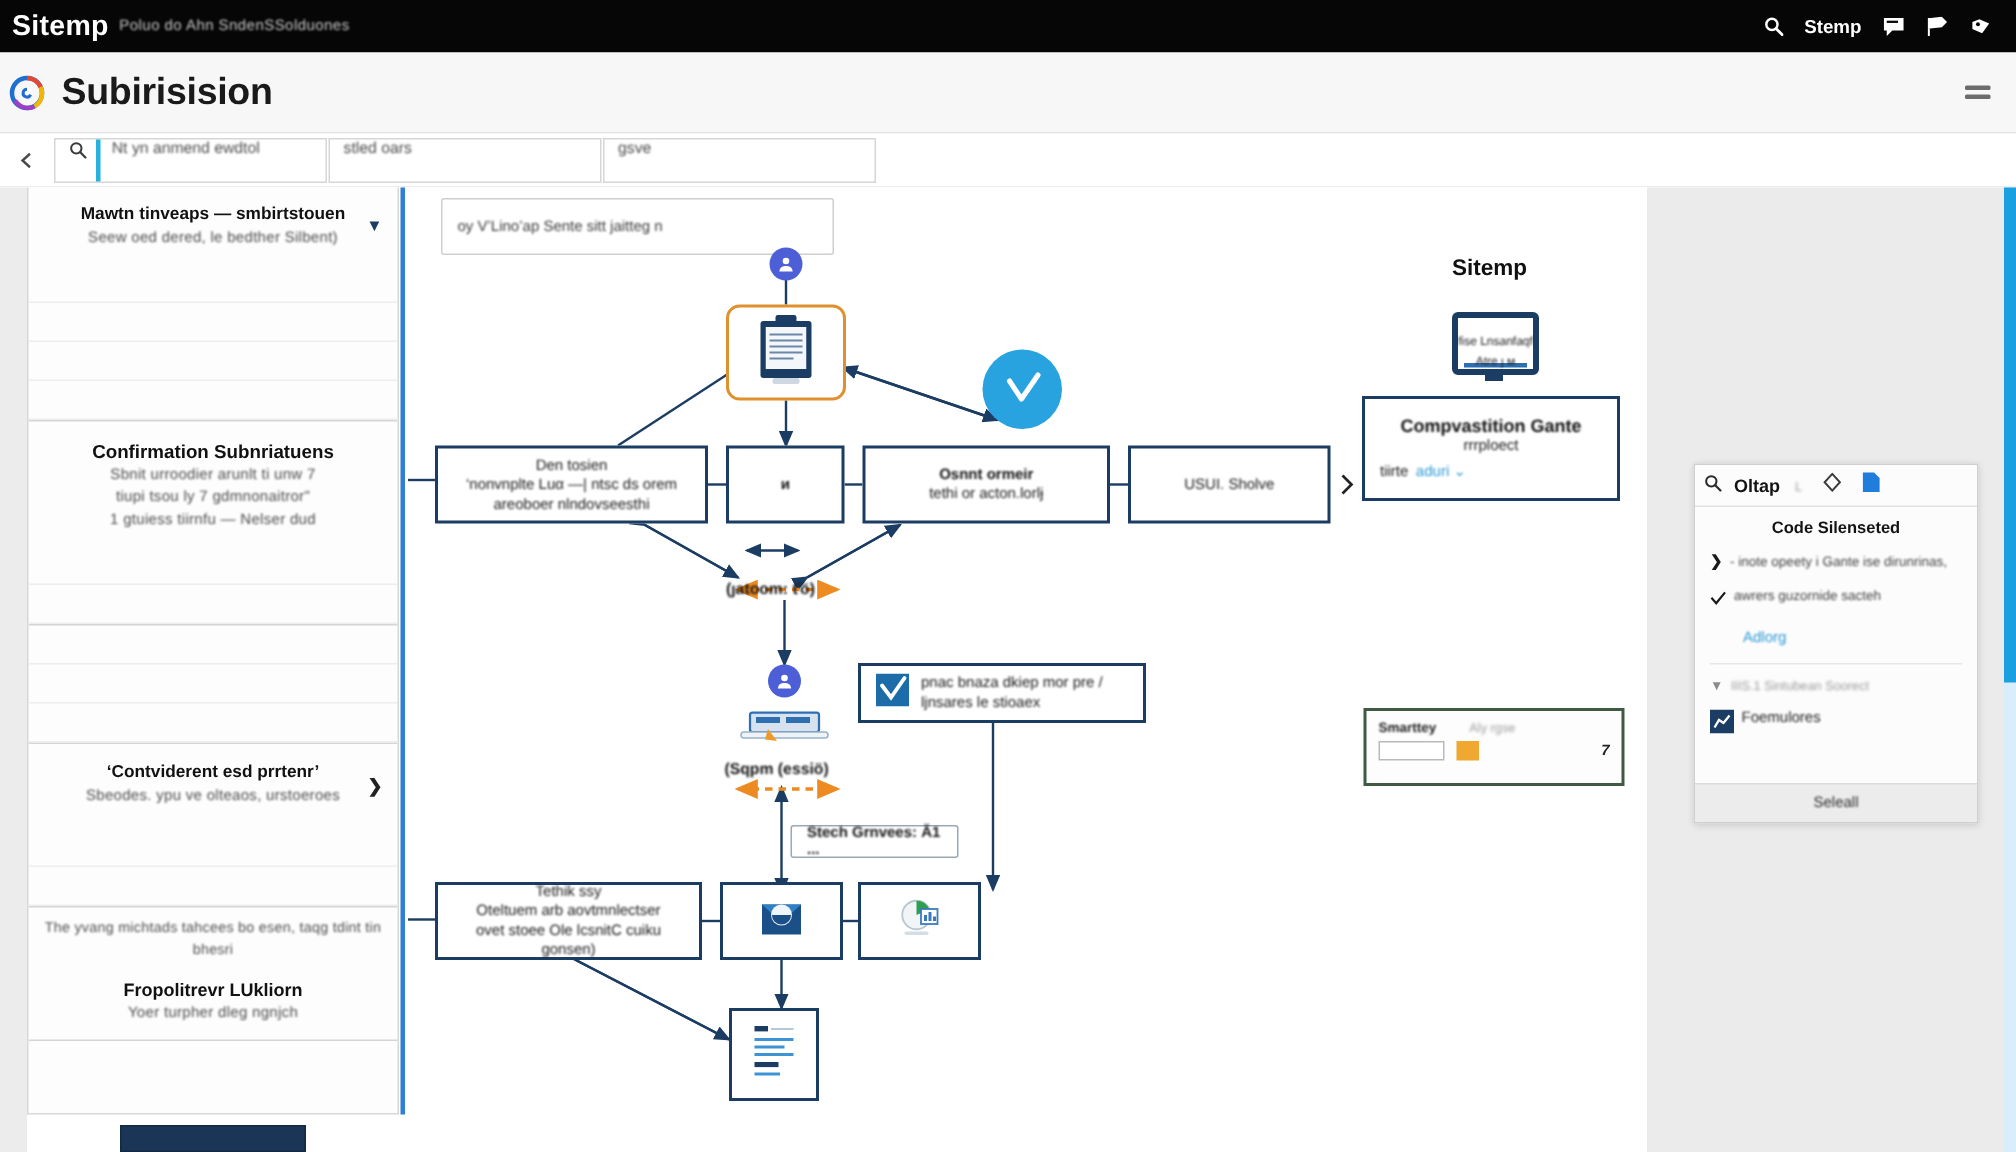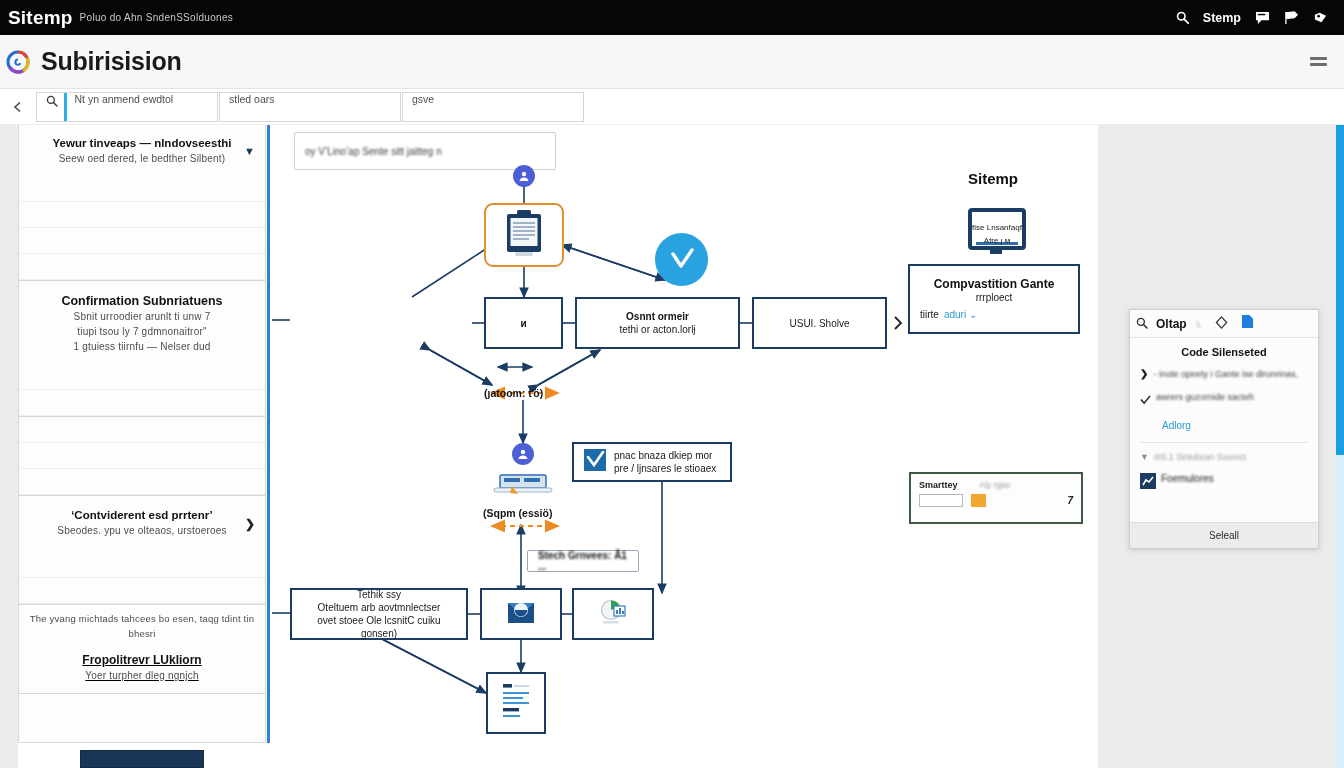--- a/index.html
+++ b/index.html
@@ -308,21 +308,21 @@
   </div>
 </div>
 
 <div class="main">
   <div class="main-bg-left"></div>
 
   <div class="sidebar">
 
     <div class="sb-section">
       <div class="sb-block" style="padding-top:11px;">
-        <div class="sb-title">Yewur tinveaps — nlndovseesthi</div>
+        <div class="sb-title">Mawtn tinveaps — smbirtstouen</div>
         <div class="sb-line">Seew oed dered, le bedther Silbent)</div>
         <span class="sb-caret">▼</span>
       </div>
       <div class="sb-rows">
         <div class="sb-row"></div>
         <div class="sb-row"></div>
         <div class="sb-row"></div>
         <div class="sb-row"></div>
       </div>
     </div>
@@ -357,21 +357,21 @@
       <div class="sb-rows">
         <div class="sb-row"></div>
         <div class="sb-row"></div>
       </div>
     </div>
 
     <div class="sb-section">
       <div class="sb-note">
         <div class="sb-line sb-line-wide">The yvang michtads tahcees bo esen, taqg tdint tin bhesri</div>
       </div>
-      <div class="sb-block" style="padding-top:6px;text-decoration:underline;">
+      <div class="sb-block" style="padding-top:6px;">
         <div class="sb-title" style="font-size:12px;">Fropolitrevr LUkliorn</div>
         <div class="sb-line">Yoer turpher dleg ngnjch</div>
 
       </div>
 
     </div>
   </div>
 
   <div class="sb-bottom-btn"></div>
   <div class="blue-rail"></div>
@@ -473,20 +473,25 @@
         </svg>
       </span>
     </div>
 
     <div class="badge-circle" style="left:385px; top:108px; width:53px; height:53px; background:#29a3e0;">
       <svg width="28" height="28" viewBox="0 0 28 28">
           <polyline points="5,8 13,20 24,4" fill="none" stroke="#fff" stroke-width="3.4" stroke-linecap="round" stroke-linejoin="round"></polyline>
         </svg>
     </div>
 
+    <div class="node" style="left:20px; top:172px; width:182px; height:52px;">
+      <span class="node-t">Den tosien</span>
+      <span class="node-t">‘nonvnplte Luα —| ntsc ds orem</span>
+      <span class="node-t">areoboer nlndovseesthi</span>
+    </div>
     <div class="node" style="left:214px; top:172px; width:79px; height:52px;">
       <span class="node-t b">и</span>
     </div>
     <div class="node" style="left:305px; top:172px; width:165px; height:52px;">
       <span class="node-t b">Osnnt ormeir</span>
       <span class="node-t">tethi or acton.lorlɉ</span>
     </div>
     <div class="node" style="left:482px; top:172px; width:135px; height:52px;">
       <span class="node-t">USUI. Sholve</span>
     </div>
@@ -505,21 +510,21 @@
         <rect x="8" y="2" width="46" height="13" rx="1.6" fill="#d6e2ef" stroke="#2f6fb0" stroke-width="1.5"></rect>
         <rect x="12" y="5" width="16" height="4" fill="#2f6fb0"></rect>
         <rect x="32" y="5" width="16" height="4" fill="#2f6fb0"></rect>
         <rect x="2" y="15" width="58" height="4" rx="2" fill="#eef3f8" stroke="#9ab2c9" stroke-width="1"></rect>
         <path d="M20 13 l6 8 l-8 -1 z" fill="#ee9a2b"></path>
       </svg>
     </span>
 
     <div class="dash-label" style="left:213px; top:382px;">(Sqpm (essiö)</div>
 
-    <div class="node" style="left:302px; top:317px; width:160px; height:40px; flex-direction:row; gap:8px; justify-content:flex-start; padding-left:10px;">
+    <div class="node" style="left:302px; top:317px; width:192px; height:40px; flex-direction:row; gap:8px; justify-content:flex-start; padding-left:10px;">
       <span style="flex:0 0 auto;">
         <svg width="22" height="22" viewBox="0 0 22 22">
             <rect width="22" height="22" fill="#1b6ca8"></rect>
             <polyline points="4,8 10,16 19,3" fill="none" stroke="#fff" stroke-width="2.6" stroke-linecap="round"></polyline>
           </svg>
       </span>
       <span class="node-t" style="text-align:left;">pnac bnaza dkiep mor pre / ljnsares le stioaex</span>
     </div>
 
     <div class="chip" style="left:257px; top:425px; width:112px; height:22px; border-color:#9aa9b6;">

